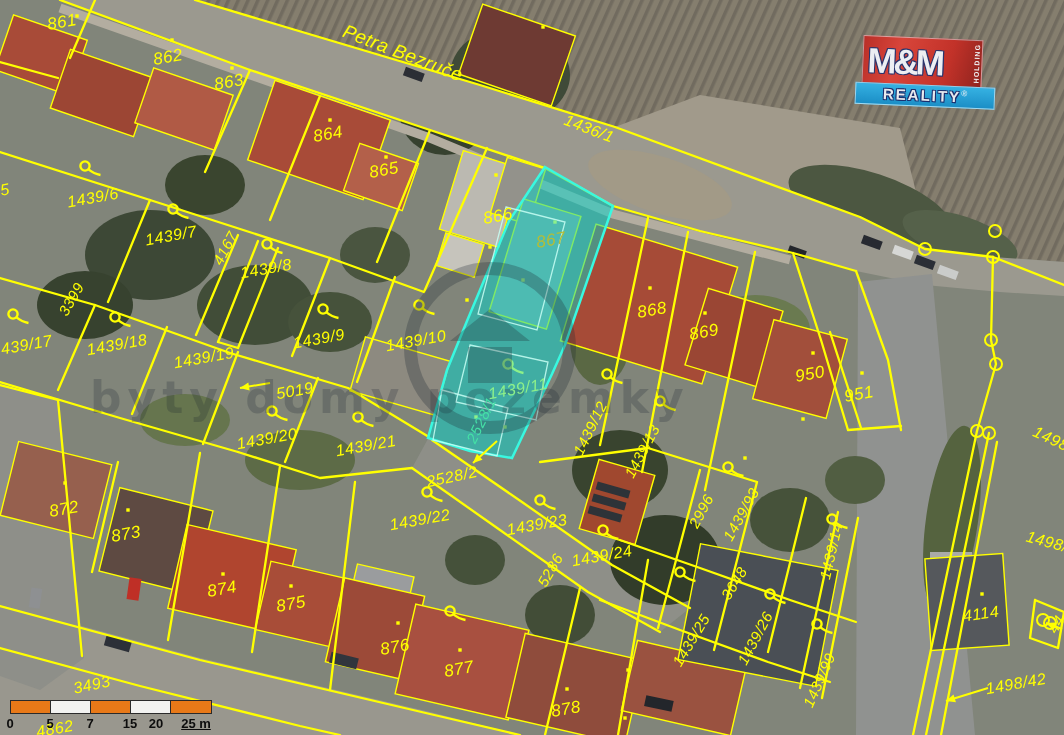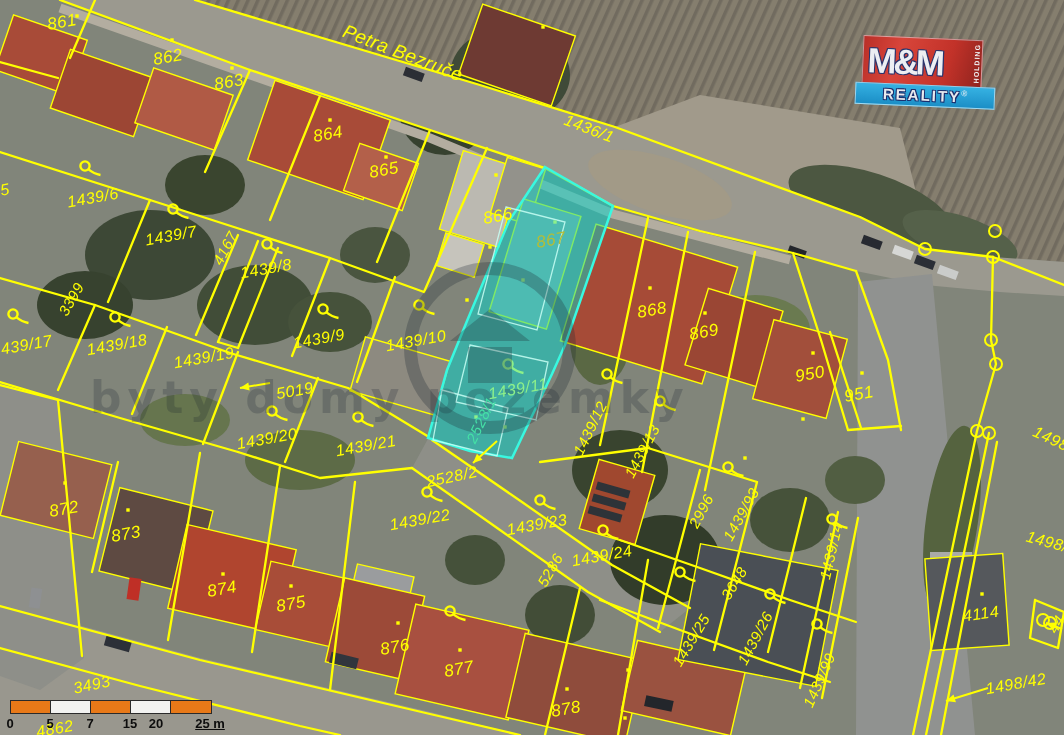--- a/index.html
+++ b/index.html
@@ -442,17 +442,17 @@
         <div class="sb-seg" style="background: rgb(232, 121, 24);"></div>
         <div class="sb-seg" style="background: rgb(242, 242, 240);"></div>
         <div class="sb-seg" style="background: rgb(232, 121, 24);"></div>
       </div>
     <div class="sb-ticks" id="sb-ticks">
         <span class="sb-tick" style="left: 0px;">0</span>
         <span class="sb-tick" style="left: 40px;">5</span>
         <span class="sb-tick" style="left: 80px;">7</span>
         <span class="sb-tick" style="left: 120px;">15</span>
         <span class="sb-tick" style="left: 146px;">20</span>
-        <span class="sb-tick" style="left: 200px; text-decoration: underline;">25 m</span>
+        <span class="sb-tick" style="left: 186px; text-decoration: underline;">25 m</span>
       </div>
   </div>
 
 </div>
 
 </body></html>

